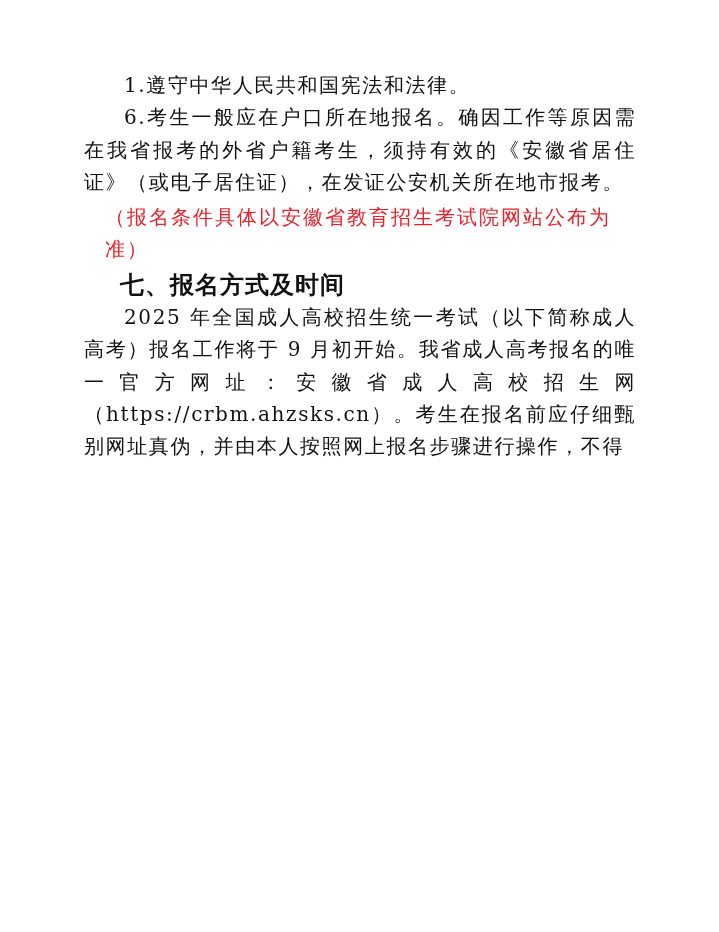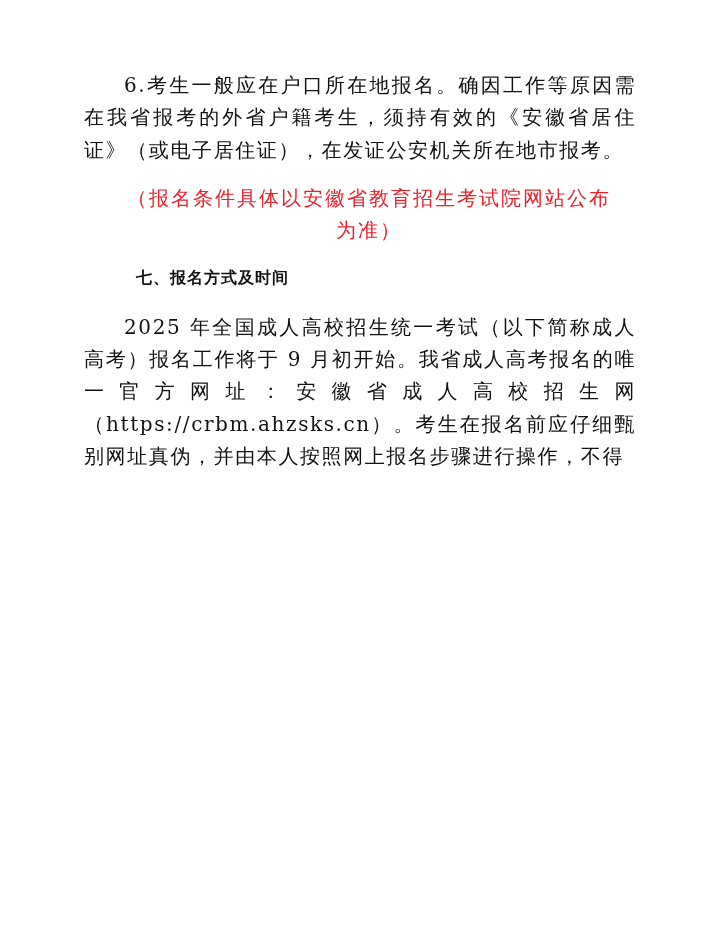--- a/index.html
+++ b/index.html
@@ -5,24 +5,25 @@
   html, body { margin: 0; padding: 0; background: #ffffff; }
   body { width: 719px; height: 932px; overflow: hidden; position: relative; }
   .page {
     position: absolute; left: 84px; top: 69px; width: 552px;
     font-family: "DejaVu Serif", "Liberation Serif", serif;
     font-size: 20px; line-height: 32.3px; color: #111111;
     text-align: justify; text-justify: inter-character;
     letter-spacing: 1.6px;
   }
   .p { margin: 0; text-indent: 40px; }
-  .note { margin: 16px; text-align: center; color: #e8202a; letter-spacing: 2px; padding-left: 18px; }
-  .heading { margin: 16px; text-indent: 36px; font-family: "DejaVu Sans", "Liberation Sans", sans-serif; font-weight: bold; font-size: 16px; letter-spacing: 1px; }
+  .note { margin: 3px; text-align: left; color: #e8202a; letter-spacing: 2px; padding-left: 18px; }
+  .heading { margin: 0; text-indent: 36px; font-family: "DejaVu Sans", "Liberation Sans", sans-serif; font-weight: bold; font-size: 24px; letter-spacing: 1px; }
 </style>
 </head>
 <body>
 
 <div class="page">
+  <p class="p">1.遵守中华人民共和国宪法和法律。</p>
   <p class="p">6.考生一般应在户口所在地报名。确因工作等原因需在我省报考的外省户籍考生，须持有效的《安徽省居住证》（或电子居住证），在发证公安机关所在地市报考。</p>
   <p class="note">（报名条件具体以安徽省教育招生考试院网站公布为准）</p>
   <p class="heading">七、报名方式及时间</p>
   <p class="p">2025 年全国成人高校招生统一考试（以下简称成人高考）报名工作将于 9 月初开始。我省成人高考报名的唯一官方网址：安徽省成人高校招生网（https://crbm.ahzsks.cn）。考生在报名前应仔细甄别网址真伪，并由本人按照网上报名步骤进行操作，不得</p>
 </div>
 
 </body></html>

